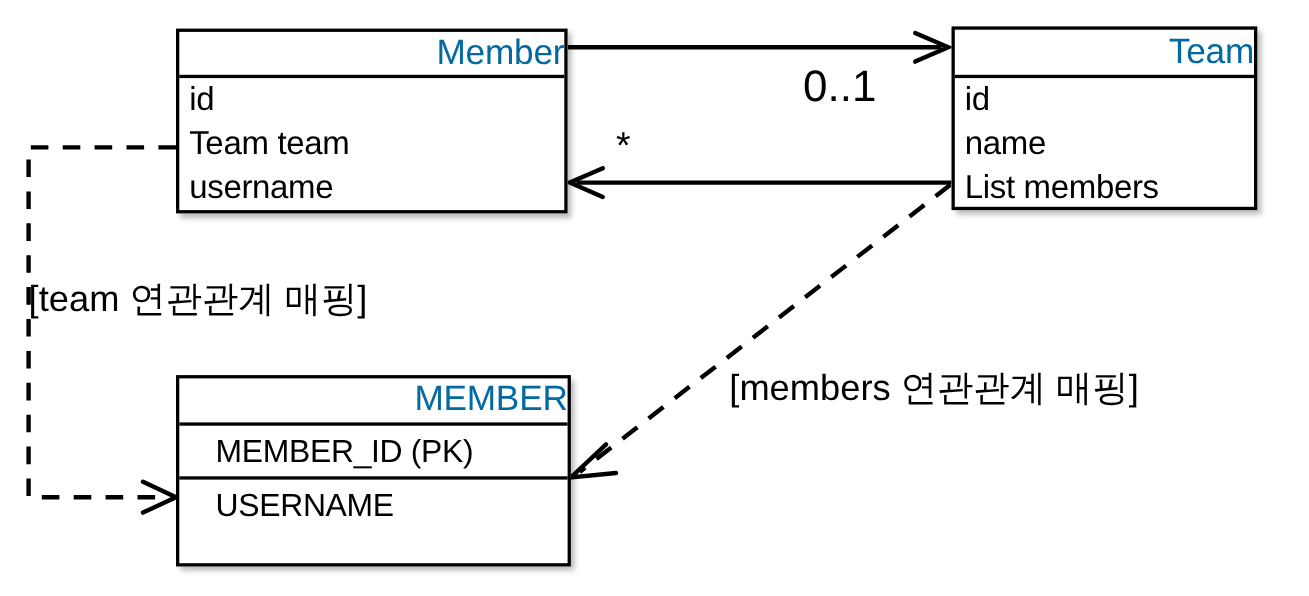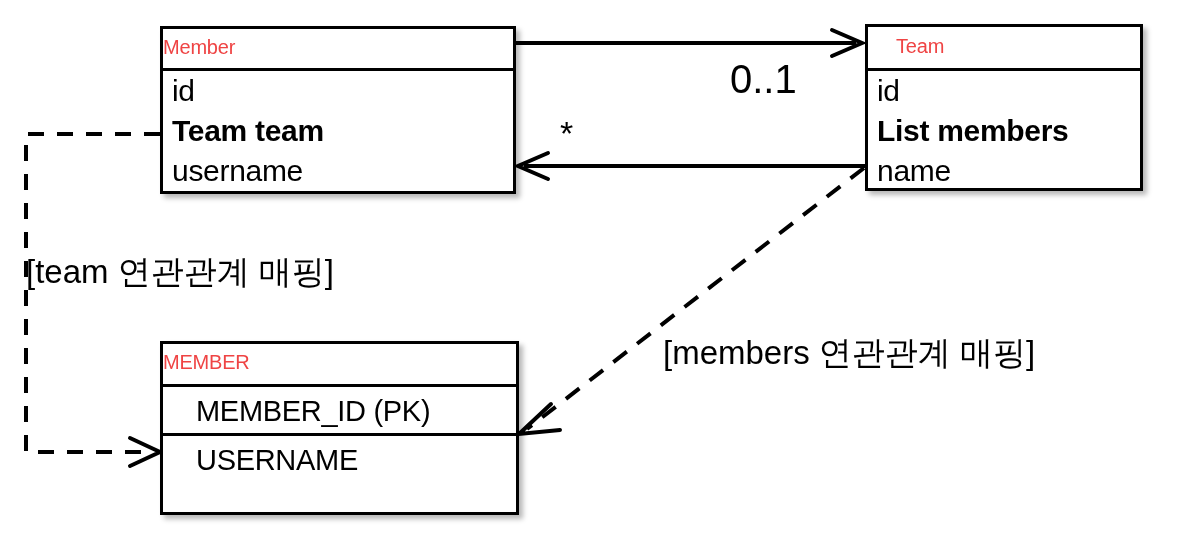--- a/index.html
+++ b/index.html
@@ -21,44 +21,44 @@
   .uml-box {
     position: absolute;
     box-sizing: border-box;
     background: #ffffff;
     border: 3px solid #000000;
     box-shadow: 4px 4px 5px rgba(0,0,0,0.28);
     z-index: 5;
   }
   .uml-header {
     box-sizing: border-box;
-    text-align: left;
-    color: #ef4444;
-    font-size: 20px;
+    text-align: right;
+    color: #0369a1;
+    font-size: 32px;
     line-height: 38px;
     letter-spacing: -0.2px;
     white-space: nowrap;
     overflow: hidden;
   }
   .uml-divider {
     border-top: 3px solid #000000;
   }
   .uml-section {
     box-sizing: border-box;
     padding: 0 0 4px 9px;
   }
   .uml-attr {
     color: #000000;
     font-size: 30px;
     line-height: 40px;
     white-space: nowrap;
     letter-spacing: -0.3px;
   }
   .uml-attr.bold {
-    font-weight: bold;
+    font-weight: normal;
   }
 
   
   #box-member-class {
     left: 160px;
     top: 26px;
     width: 356px;
     height: 168px;
   }
   #box-member-class .uml-header { height: 39px; line-height: 36px; }
@@ -148,22 +148,22 @@
       <div class="uml-attr">id</div>
       <div class="uml-attr bold">Team team</div>
       <div class="uml-attr">username</div>
     </div>
   </div>
 
   <div class="uml-box" id="box-team-class">
     <div class="uml-header">Team</div>
     <div class="uml-section uml-divider">
       <div class="uml-attr">id</div>
+      <div class="uml-attr">name</div>
       <div class="uml-attr bold">List members</div>
-      <div class="uml-attr">name</div>
     </div>
   </div>
 
   <div class="uml-box" id="box-member-table">
     <div class="uml-header">MEMBER</div>
     <div class="uml-section uml-divider sec-pk">
       <div class="uml-attr">MEMBER_ID (PK)</div>
     </div>
     <div class="uml-section uml-divider">
       <div class="uml-attr">USERNAME</div>

